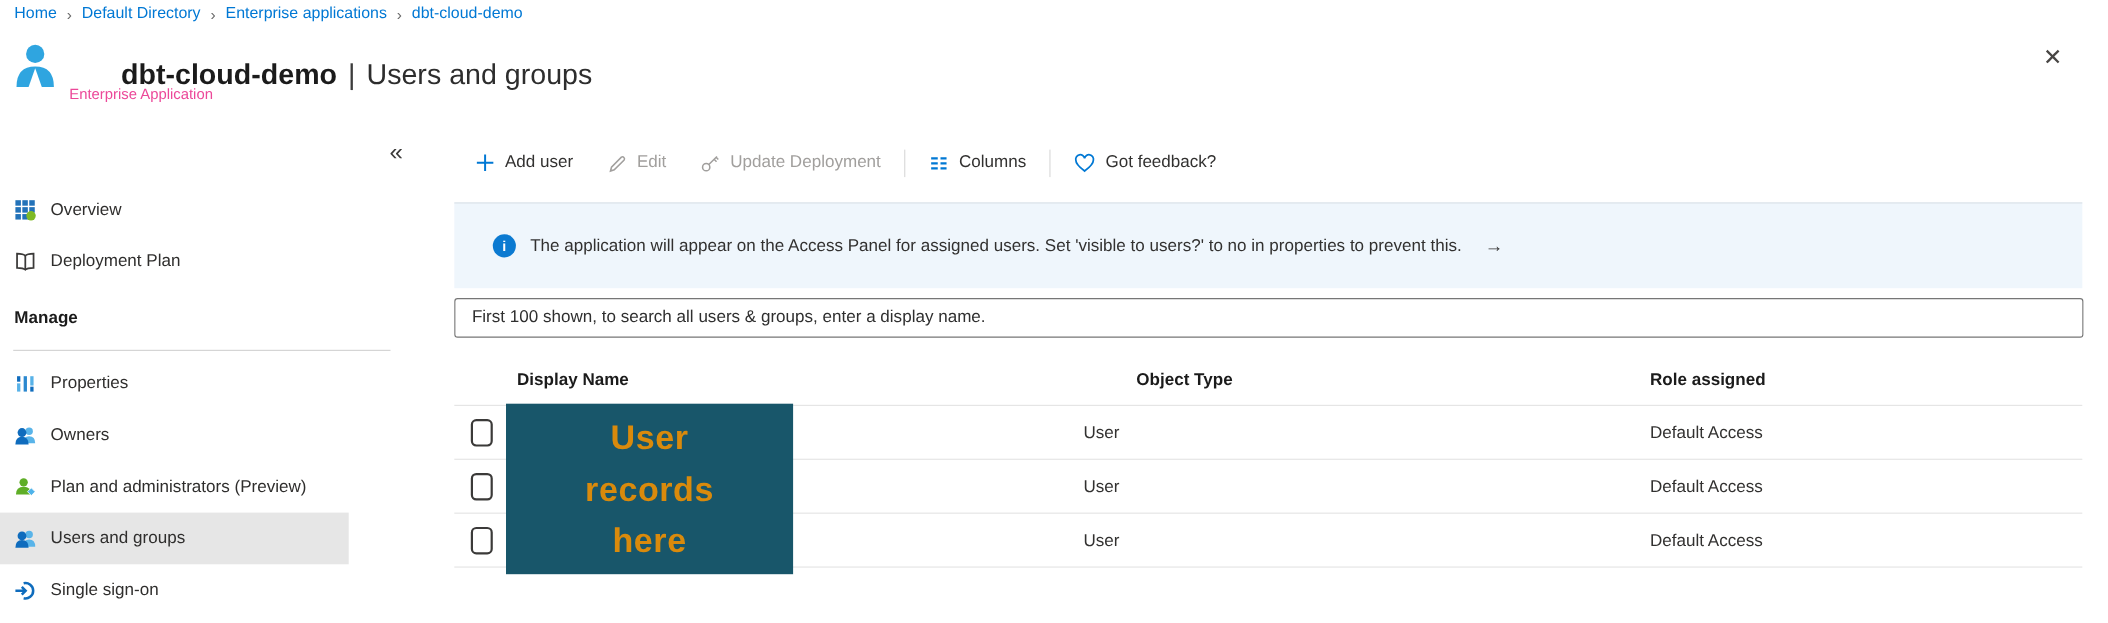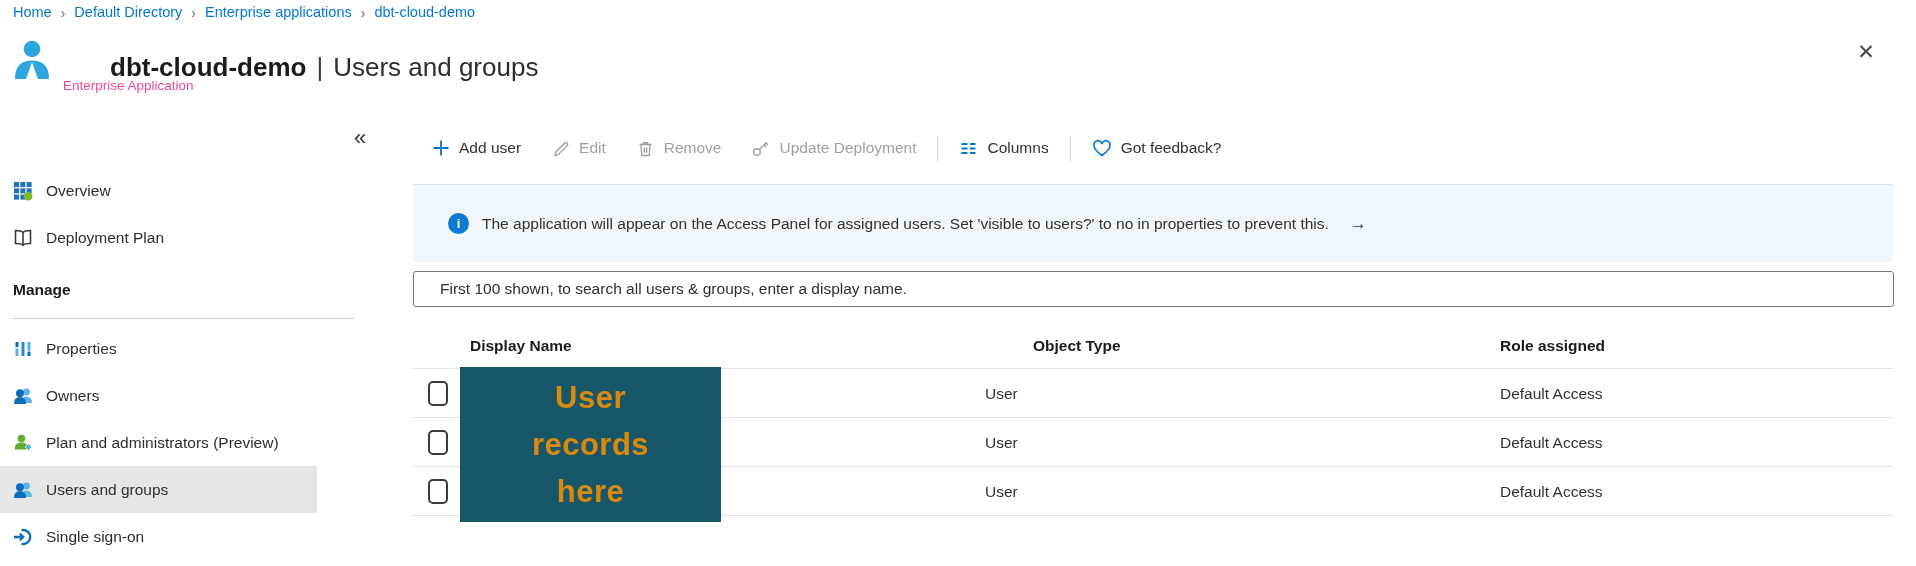--- a/index.html
+++ b/index.html
@@ -36,21 +36,21 @@
   .tb-btn.disabled { color:#a19f9d; cursor:default;justify-content:flex-end; }
   .tb-sep { width:1px; height:25px; background:#d8d8d8; margin:0 6px; }
   
   .banner { position:absolute; left:413px; top:184px; width:1480px; height:78px; background:#eff6fc;
     border-top:1px solid #d9dfe6; display:flex; align-items:center; padding-left:35px; gap:13px; font-size:15.5px; color:#323130; }
   .info-icon { width:21px; height:21px; border-radius:50%; background:#0b7ad1; color:#fff; font-weight:700; font-size:13px;
     display:flex; align-items:center; justify-content:center; flex:0 0 21px; }
   .banner-arrow { margin-left:8px; font-size:17px; color:#323130; cursor:pointer; }
   
   .search-input { position:absolute; left:413px; top:271px; width:1481px; height:36px; border:1px solid #767676;
-    border-radius:3px; padding:0 26px; font-size:15.5px; color:#1b1b1b; font-family:"Liberation Sans", sans-serif; background:#fff; }
+    border-radius:3px; padding:0 15px; font-size:15.5px; color:#1b1b1b; font-family:"Liberation Sans", sans-serif; background:#fff; }
   .search-input::placeholder { color:#2f2f2f; opacity:1; }
   
   .th { position:absolute; top:337px; font-size:15.5px; font-weight:700; color:#1b1b1b; }
   .th-display { left:470px; } .th-object { left:1033px; } .th-role { left:1500px; }
   .t-row { position:absolute; left:413px; width:1480px; height:49px; border-top:1px solid #e3e3e3; }
   .t-row .cell { position:absolute; top:0; line-height:49px; font-size:15.5px; color:#323130; }
   .cell-type { left:572px; } .cell-role { left:1087px; }
   .row-0 { top:368px; } .row-1 { top:417px; } .row-2 { top:466px; }
   .t-bottom { position:absolute; left:413px; top:515px; width:1480px; height:1px; background:#e3e3e3; }
   .checkbox { position:absolute; left:15px; top:12px; width:20px; height:25px; background:#fff;
@@ -194,28 +194,20 @@
       <span>
         <svg width="19" height="19" viewBox="0 0 19 19">
             <path d="M4,16.5 L4.9,12.9 L13.9,3.9 A1.8,1.8 0 0 1 16.4,6.4 L7.4,15.4 L4,16.5 Z" stroke="#a19f9d" stroke-width="1.4" fill="none"></path>
           </svg>
       </span>
       <span>Edit</span>
     </div>
     <div class="tb-btn disabled">
       <span>
         <svg width="19" height="19" viewBox="0 0 19 19">
-          <path d="M3.5,5.5 H15.5 M7.5,5.5 V3.8 H11.5 V5.5 M5,5.5 L5.8,16.5 H13.2 L14,5.5 M8.3,8.5 V13.7 M10.7,8.5 V13.7" stroke="#a19f9d" stroke-width="1.4" fill="none"></path>
-        </svg>
-      </span>
-      <span>Remove</span>
-    </div>
-    <div class="tb-btn disabled">
-      <span>
-        <svg width="19" height="19" viewBox="0 0 19 19">
           <circle cx="6" cy="13" r="3.3" stroke="#a19f9d" stroke-width="1.4" fill="none"></circle>
           <path d="M8.4,10.6 L15.8,3.2 M13.2,5.8 L15.4,8 M15,4 L17,6" stroke="#a19f9d" stroke-width="1.4" fill="none"></path>
         </svg>
       </span>
       <span>Update Deployment</span>
     </div>
     <div class="tb-sep"></div>
     <div class="tb-btn">
       <span>
         <svg width="19" height="19" viewBox="0 0 19 19">

